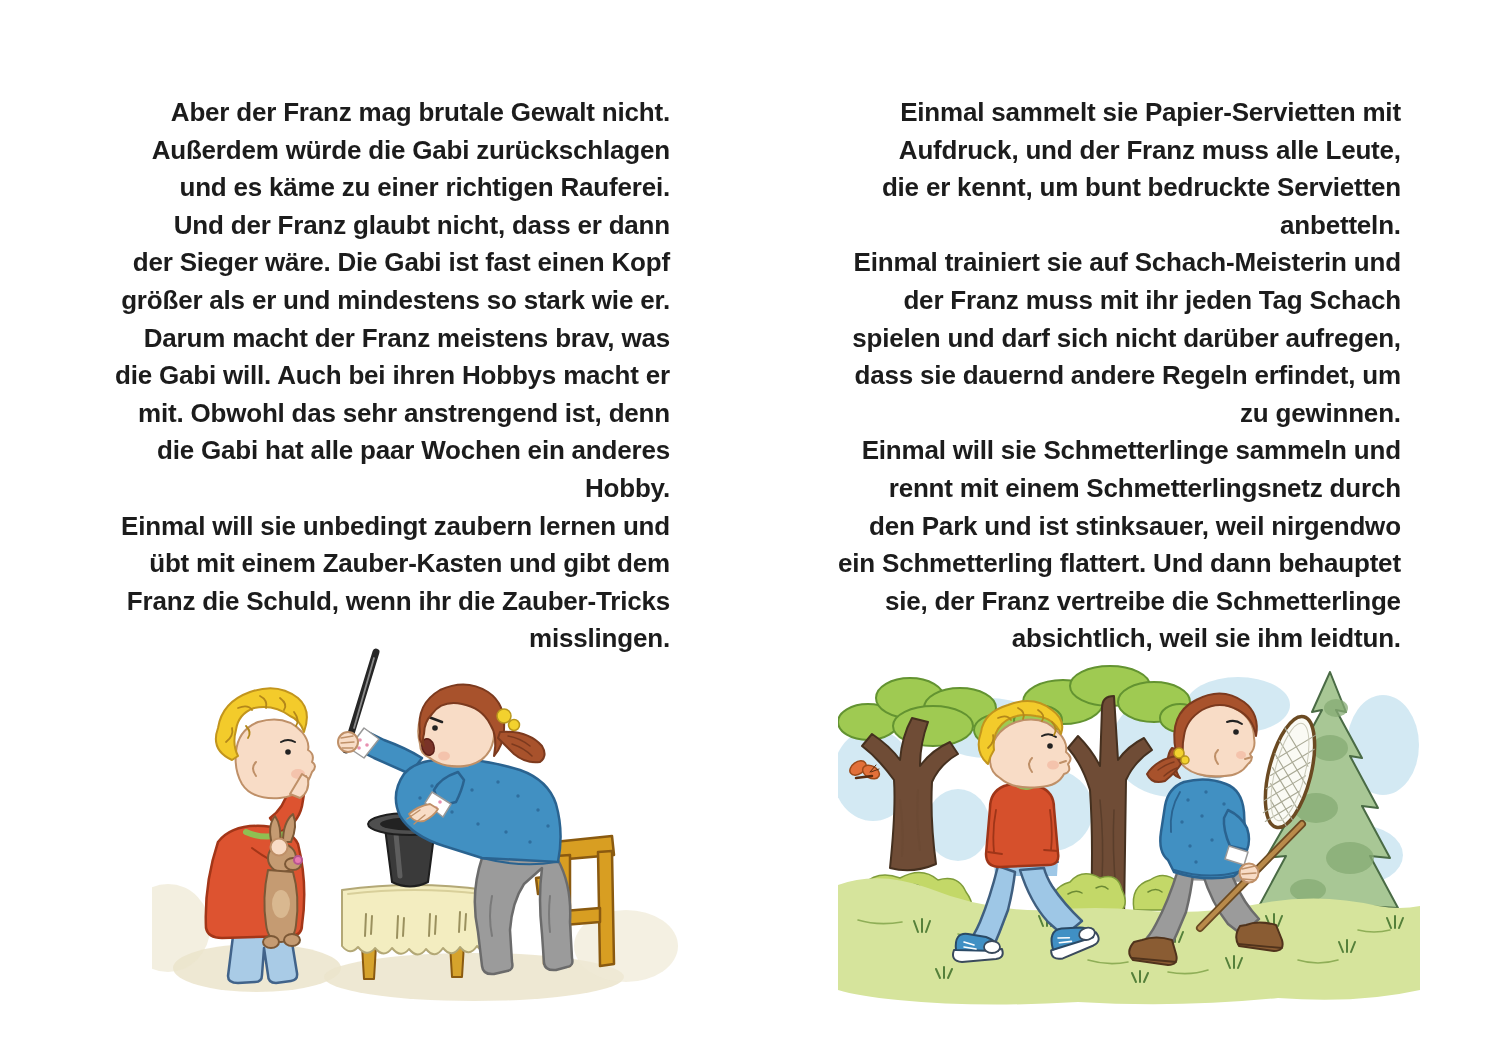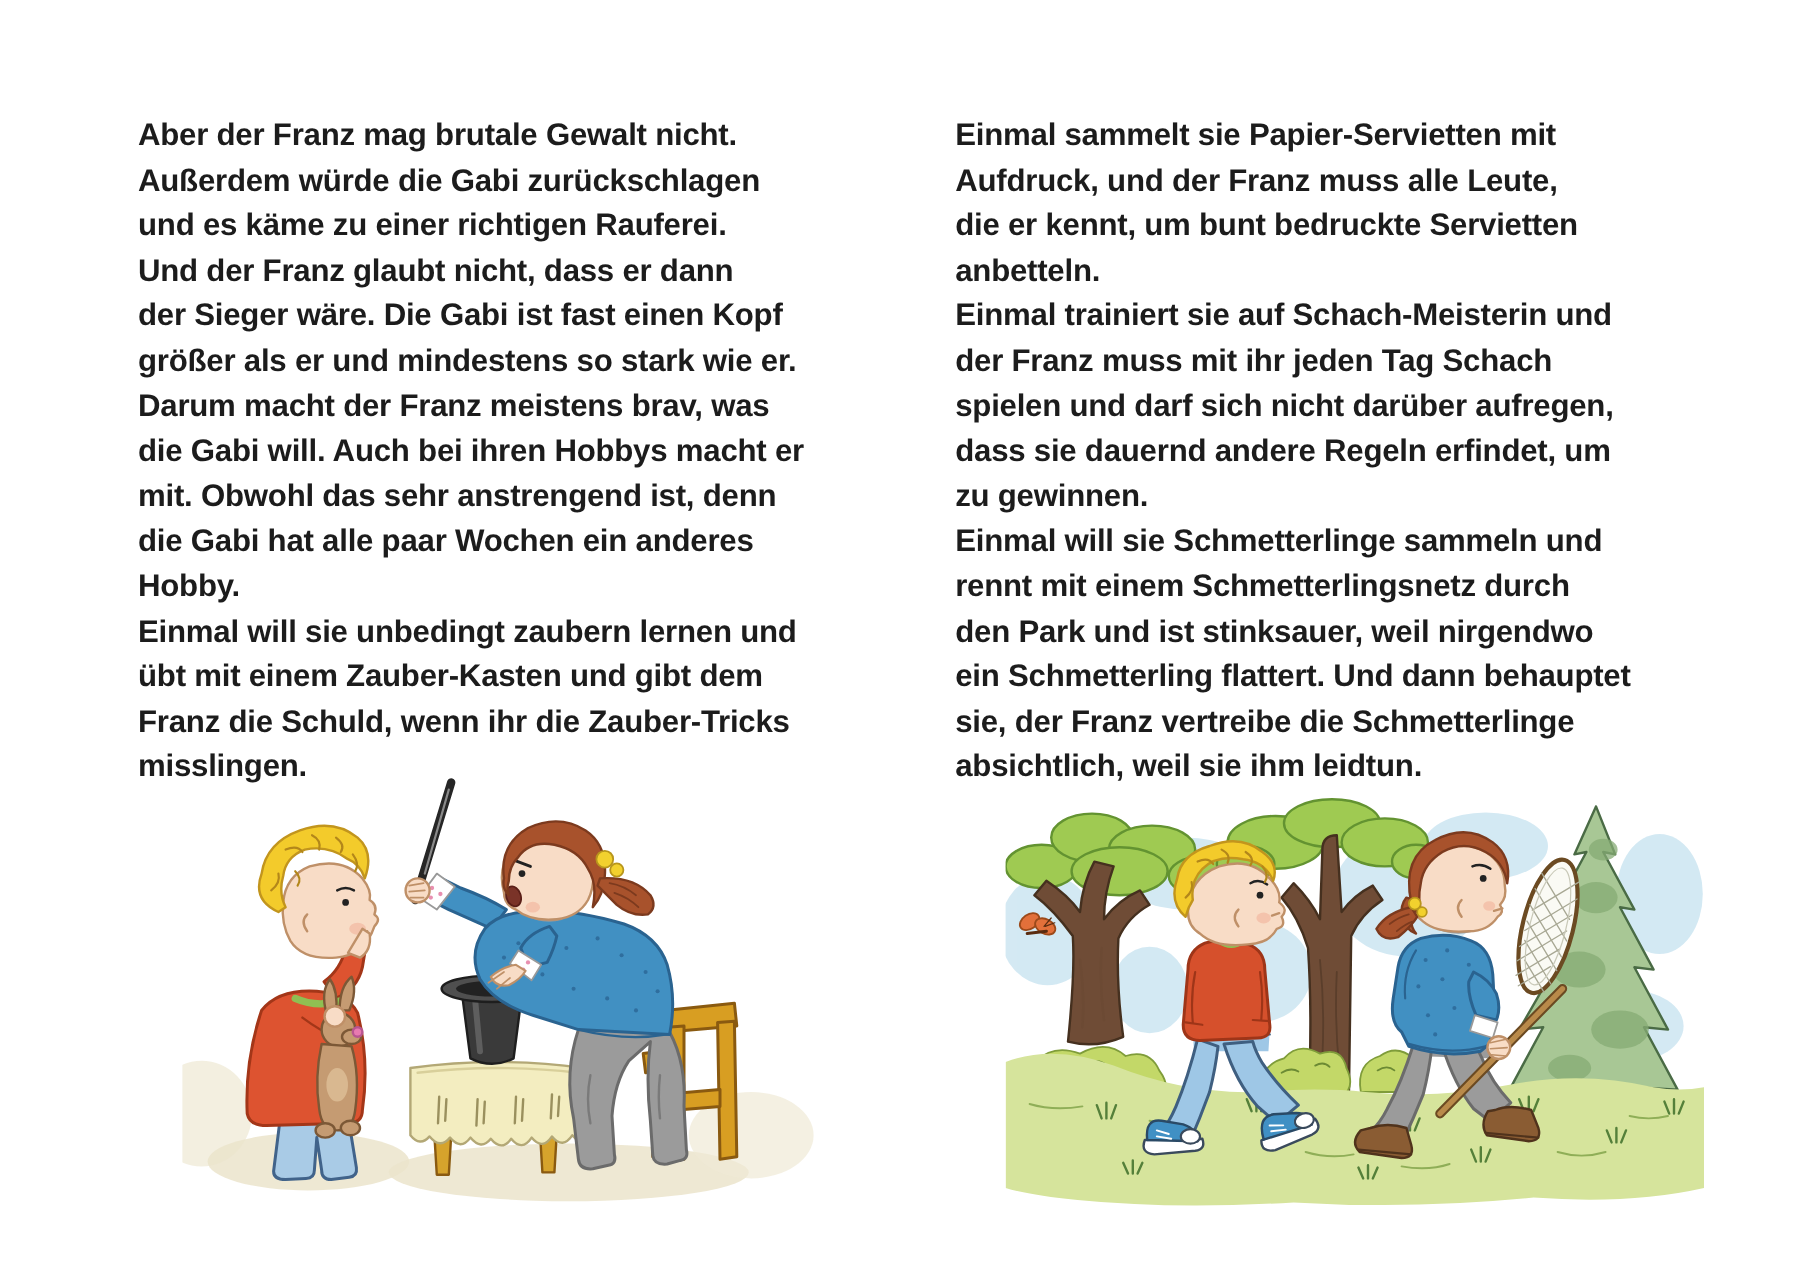--- a/index.html
+++ b/index.html
@@ -2,33 +2,34 @@
 <html><head>
 <meta charset="utf-8">
 <style>
   html,body{margin:0;padding:0;}
   .spread{
     position:relative;
     width:1500px;height:1064px;
     background:#ffffff;
     overflow:hidden;
     font-family:"Liberation Sans", sans-serif;
+    text-align:right;
   }
   .story-text{
     position:absolute;
     top:94px;
     font-size:26px;
     line-height:37.6px;
     font-weight:700;
     color:#1c1c1c;
     letter-spacing:-0.2px;
     white-space:pre;
   }
   .story-text.left{left:115px;}
-  .story-text.right{left:796px;}
+  .story-text.right{left:838px;}
   .illu{position:absolute;}
   .illu.left{left:152px;top:646px;}
   .illu.right{left:838px;top:660px;}
   svg{display:block;}
 </style>
 </head>
 <body>
 
 <div class="spread">
 

